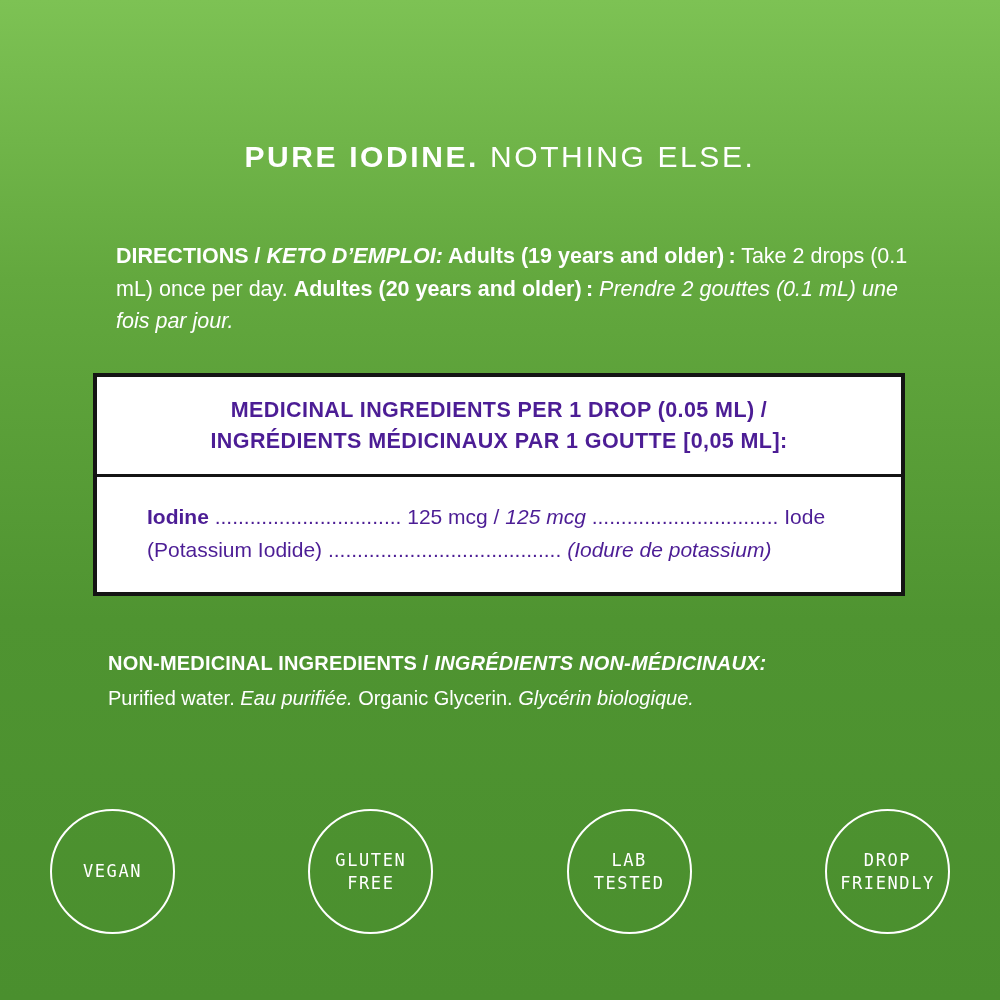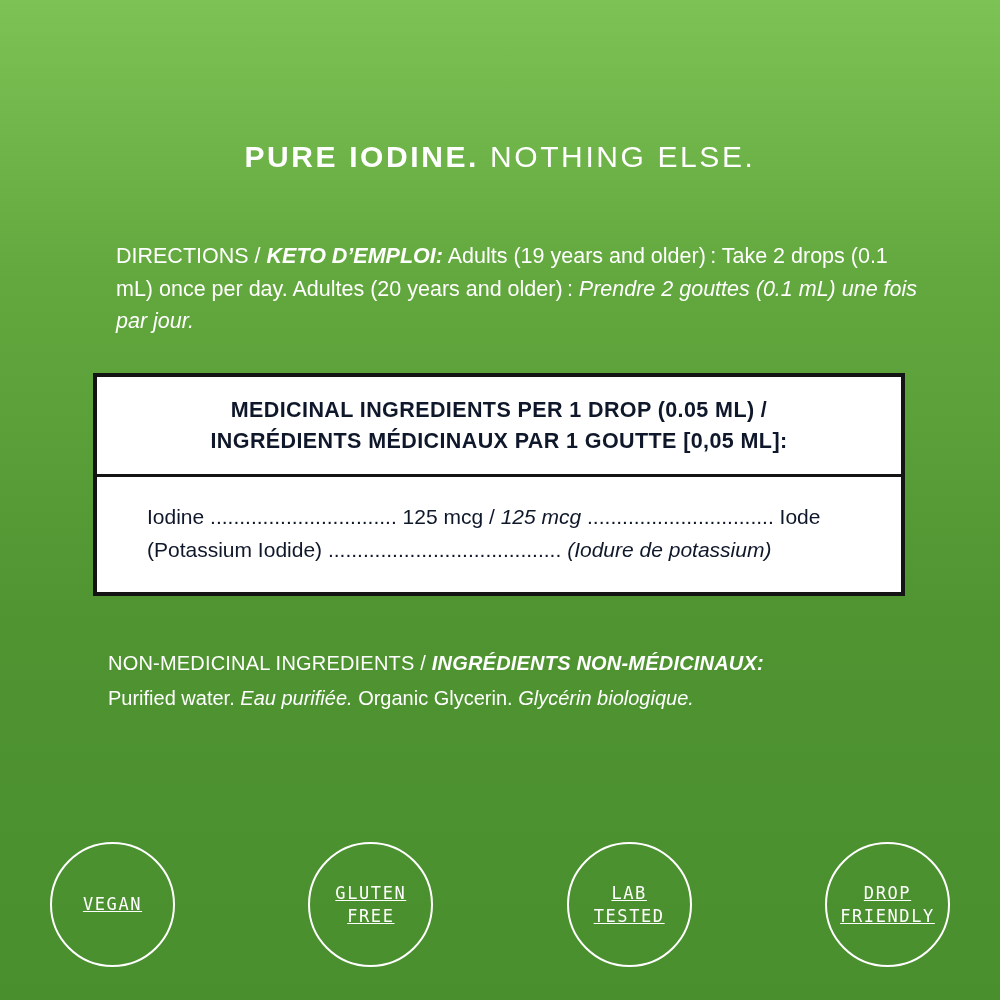--- a/index.html
+++ b/index.html
@@ -38,34 +38,34 @@
     font-weight: 400;
   }
 
   
   .directions {
     margin: 66px 100px 0 100px;
     font-size: 21.5px;
     line-height: 1.52;
     width: 810px;
   }
-  .b   { font-weight: normal; text-align: right; }
+  .b   { font-weight: bold; text-align: right; }
   .bi  { font-weight: bold; font-style: italic; }
   .i   { font-style: italic; }
   .n   { font-weight: 400; }
 
   
   .panel {
     position: absolute;
     left: 93px;
     top: 357px;
     width: 812px;
     border: 4px solid #141414;
     background: #ffffff;
-    color: #0f172a;
+    color: #4c1d95;
   }
   .panel-head {
     border-bottom: 3px solid #141414;
     padding: 18px 20px 18px 20px;
     text-align: center;
     font-weight: bold;
     font-size: 21.5px;
     letter-spacing: 0.4px;
     line-height: 1.42;
   }
@@ -87,26 +87,25 @@
     font-size: 20px;
     line-height: 1.55;
   }
   .nonmed .title { letter-spacing: 0.2px; }
   .nonmed .body { margin-top: 4px; }
 
   
   .badges {
     position: absolute;
     left: 50px;
-    top: 826px;
+    top: 793px;
     width: 900px;
     display: flex;
     justify-content: space-between;
     align-items: center;
-    text-decoration: underline;
   }
   .badge {
     width: 125px;
     height: 125px;
     border: 2.5px solid #ffffff;
     border-radius: 50%;
     display: flex;
     flex-direction: column;
     align-items: center;
     justify-content: center;

